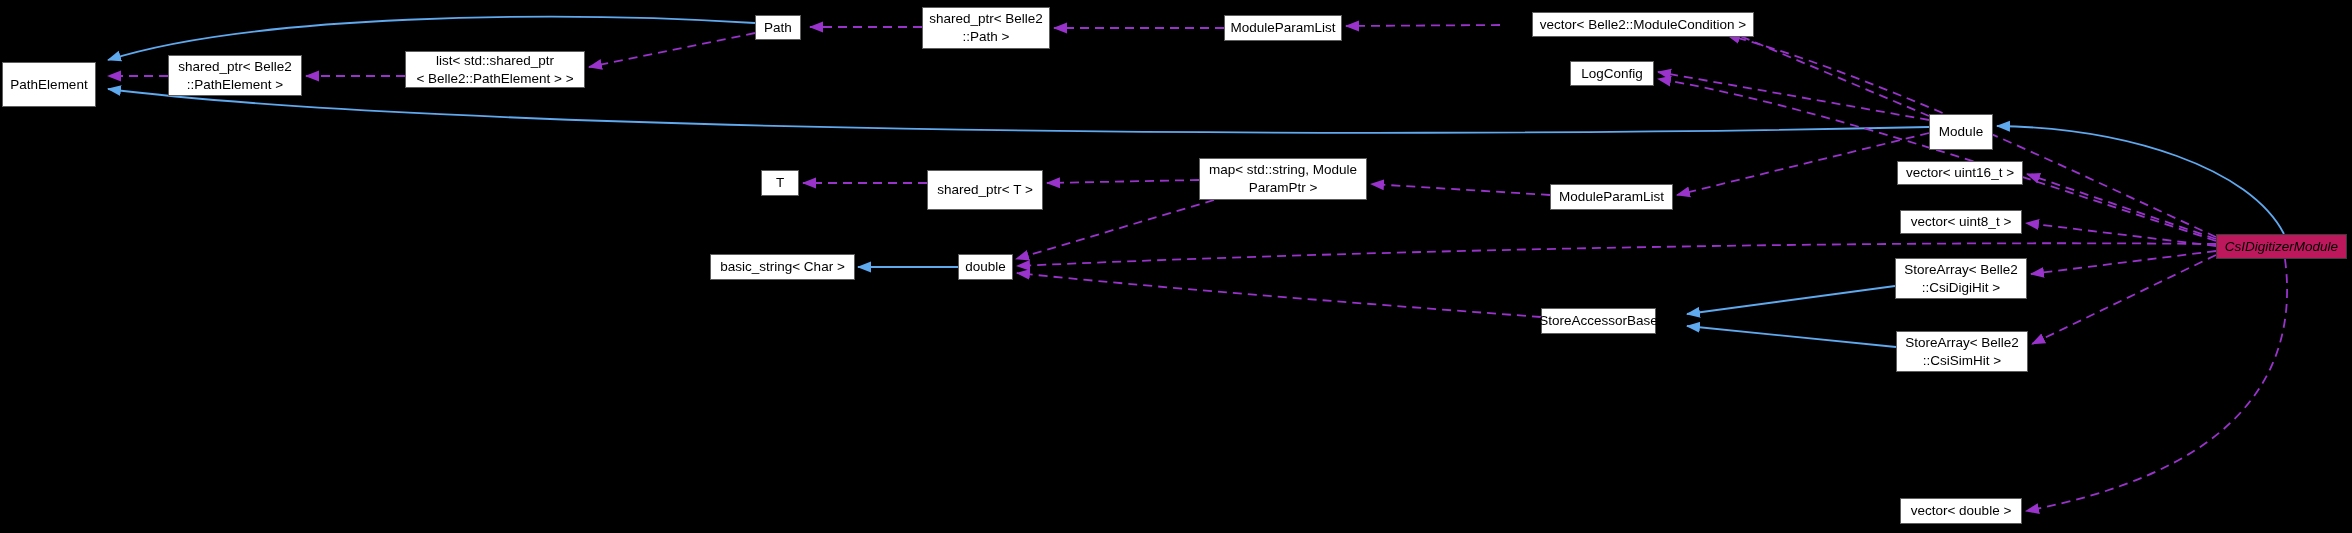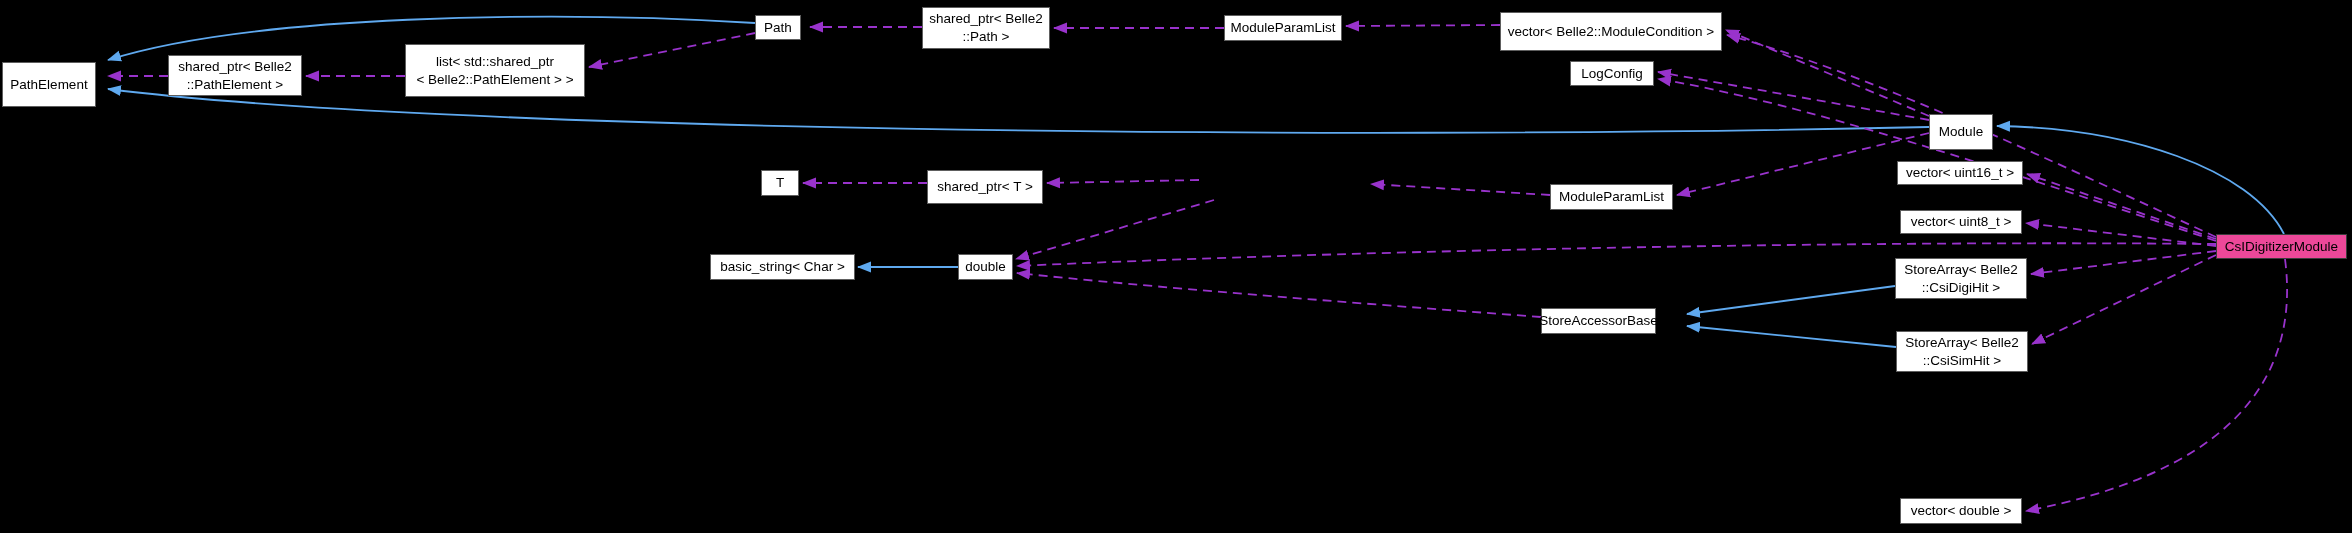--- a/index.html
+++ b/index.html
@@ -8,21 +8,21 @@
     font-family:"Liberation Sans","DejaVu Sans",sans-serif;
   }
   #edges{position:absolute;left:0;top:0;width:2352px;height:533px;}
   .node{
     position:absolute;box-sizing:border-box;
     background:#fff;border:1.6px solid #5e5e5e;
     display:flex;align-items:center;justify-content:center;
     font-size:13.5px;line-height:1.32;color:#000;text-align:center;
     white-space:pre-line;z-index:2;
   }
-  .node.highlight{background:#ec4899;border-color:#3c3c3c;}
+  .node.highlight{background:#be185d;border-color:#3c3c3c;font-style:italic;}
   .edge-blue{stroke:#5fa9ef;stroke-width:1.8;fill:none;}
   .edge-purple{stroke:#9933cc;stroke-width:1.8;fill:none;stroke-dasharray:9 6;}
 </style>
 </head>
 <body>
 
 <div id="canvas">
 
   <svg id="edges" viewBox="0 0 2352 533" xmlns="http://www.w3.org/2000/svg">
     <defs>
@@ -61,31 +61,33 @@
     <path class="edge-purple" d="M 2216,239 L 2027,174" marker-end="url(#arrow-purple)"></path>
     <path class="edge-purple" d="M 2216,246 L 2026,223" marker-end="url(#arrow-purple)"></path>
     <path class="edge-purple" d="M 2216,251 L 2031,274" marker-end="url(#arrow-purple)"></path>
     <path class="edge-purple" d="M 2216,255 L 2032,344" marker-end="url(#arrow-purple)"></path>
     <path class="edge-purple" d="M 2285,259 C 2302,390 2215,475 2026,511" marker-end="url(#arrow-purple)"></path>
   </svg>
 
   <div class="node" style="left:2px;top:62px;width:94px;height:45px">PathElement</div>
   <div class="node" style="left:168px;top:55px;width:134px;height:41px">shared_ptr&lt; Belle2
 ::PathElement &gt;</div>
-  <div class="node" style="left:405px;top:44px;width:180px;height:53px">list&lt; std::shared_ptr
+  <div class="node" style="left:405px;top:51px;width:180px;height:37px">list&lt; std::shared_ptr
 &lt; Belle2::PathElement &gt; &gt;</div>
   <div class="node" style="left:755px;top:15px;width:46px;height:25px">Path</div>
   <div class="node" style="left:922px;top:7px;width:128px;height:42px">shared_ptr&lt; Belle2
 ::Path &gt;</div>
   <div class="node" style="left:1224px;top:15px;width:118px;height:26px">ModuleParamList</div>
-  <div class="node" style="left:1500px;top:12px;width:222px;height:39px">vector&lt; Belle2::ModuleCondition &gt;</div>
+  <div class="node" style="left:1532px;top:12px;width:222px;height:25px">vector&lt; Belle2::ModuleCondition &gt;</div>
   <div class="node" style="left:1570px;top:61px;width:84px;height:25px">LogConfig</div>
   <div class="node" style="left:1929px;top:114px;width:64px;height:36px">Module</div>
   <div class="node" style="left:761px;top:170px;width:38px;height:26px">T</div>
-  <div class="node" style="left:927px;top:170px;width:116px;height:34px">shared_ptr&lt; T &gt;</div>
+  <div class="node" style="left:927px;top:170px;width:116px;height:40px">shared_ptr&lt; T &gt;</div>
+  <div class="node" style="left:1199px;top:158px;width:168px;height:42px">map&lt; std::string, Module
+ParamPtr &gt;</div>
   <div class="node" style="left:1550px;top:184px;width:123px;height:26px">ModuleParamList</div>
   <div class="node" style="left:1897px;top:161px;width:126px;height:24px">vector&lt; uint16_t &gt;</div>
   <div class="node" style="left:1900px;top:210px;width:122px;height:24px">vector&lt; uint8_t &gt;</div>
   <div class="node" style="left:710px;top:254px;width:145px;height:26px">basic_string&lt; Char &gt;</div>
   <div class="node" style="left:958px;top:254px;width:55px;height:26px">double</div>
   <div class="node" style="left:1541px;top:308px;width:115px;height:26px">StoreAccessorBase</div>
   <div class="node" style="left:1895px;top:258px;width:132px;height:41px">StoreArray&lt; Belle2
 ::CsiDigiHit &gt;</div>
   <div class="node" style="left:1896px;top:331px;width:132px;height:41px">StoreArray&lt; Belle2
 ::CsiSimHit &gt;</div>

